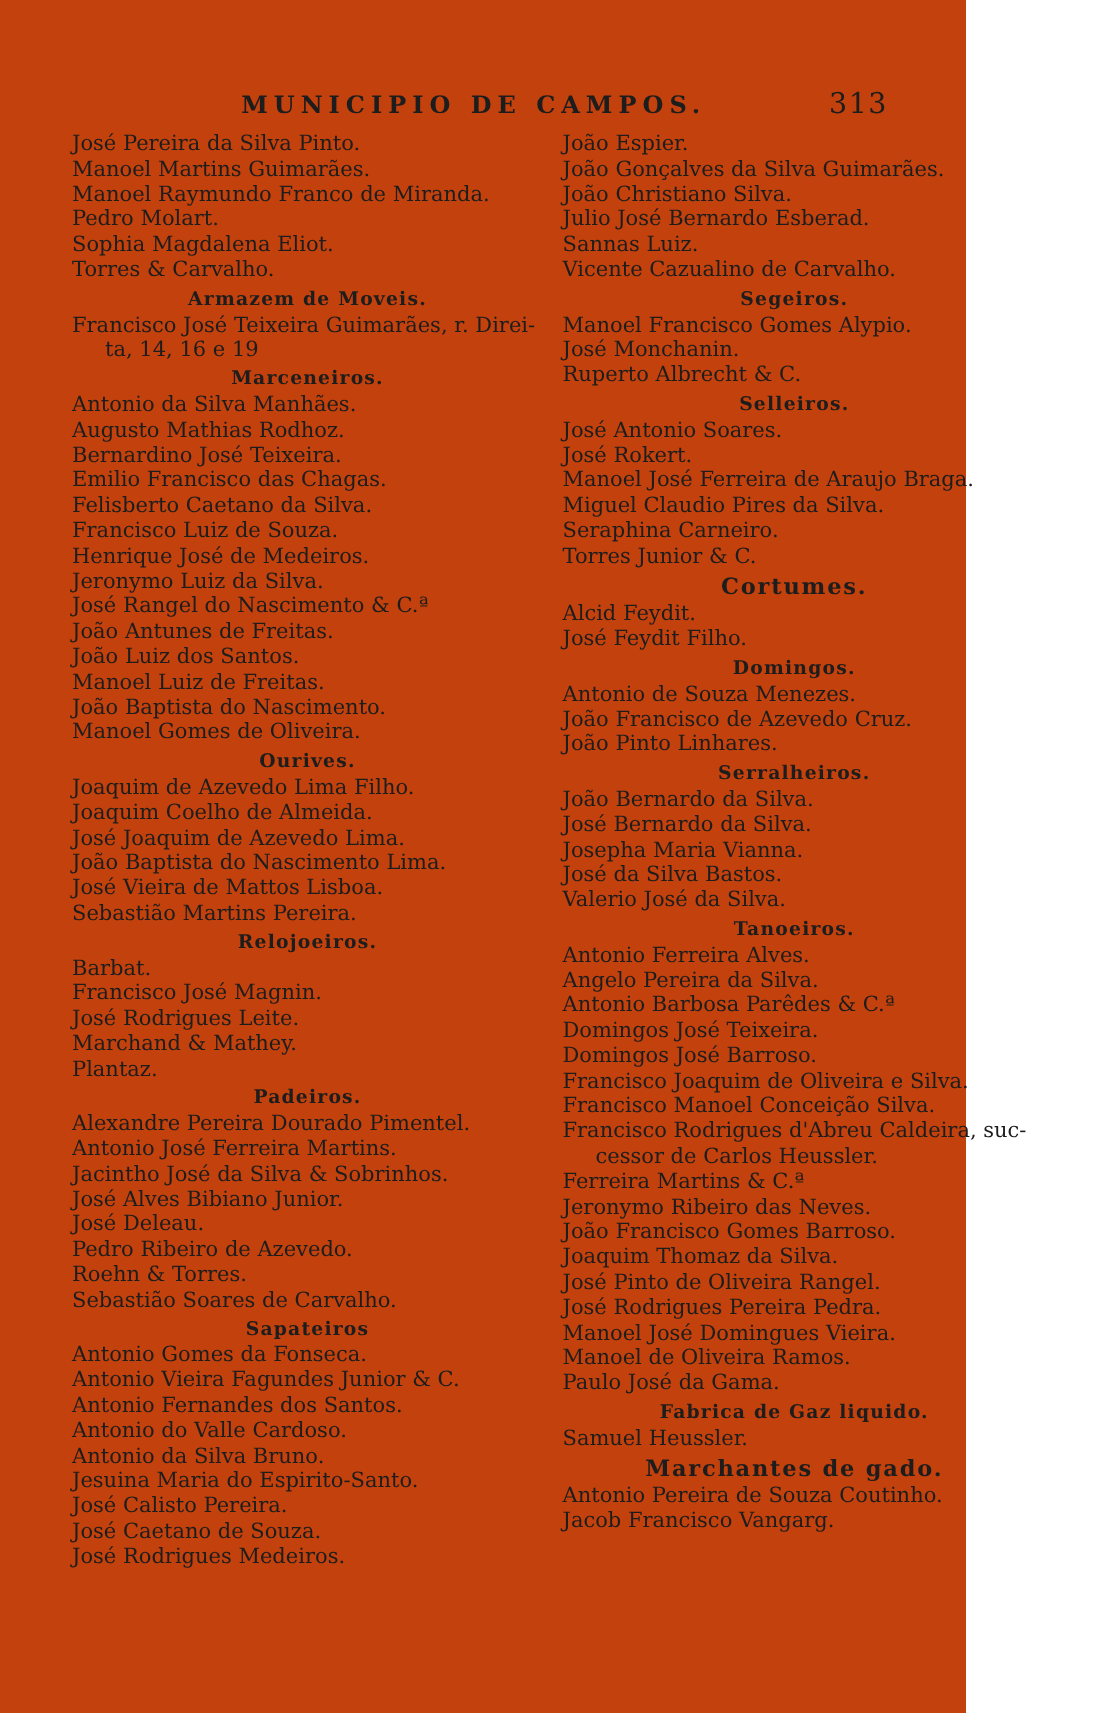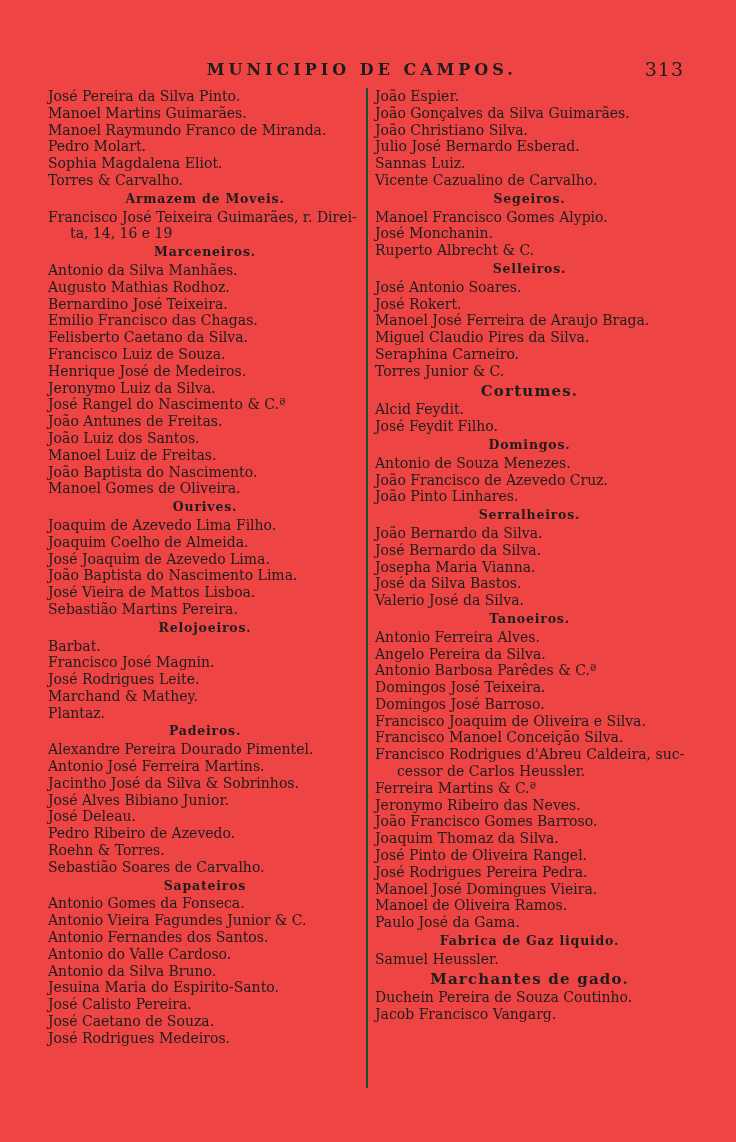--- a/index.html
+++ b/index.html
@@ -5,22 +5,22 @@
   * { margin: 0; padding: 0; box-sizing: border-box; }
   html, body { background: #ffffff; }
   body {
     width: 736px; height: 1142px;
     font-family: "DejaVu Serif", "Liberation Serif", serif;
     color: #1d1d1d;
     overflow: hidden;
   }
   .page {
     position: relative;
-    width: 736px; height: 1142px;
-    background: #ef4444;
+    width: 644px; height: 1142px;
+    background: #c2410c;
   }
   .header {
     position: absolute;
     top: 58px; left: 0;
     width: 100%; height: 26px;
   }
   .title {
     position: absolute;
     left: 50%; top: 2px;
     transform: translateX(-52%);
@@ -38,21 +38,21 @@
   .columns {
     position: absolute;
     top: 88px; left: 48px;
     width: 666px; height: 1000px;
     display: flex;
   }
   .col { overflow: visible; }
   .col.left  { width: 318px; padding-right: 4px; }
   .col.right {
     flex: 1;
-    border-left: 2px solid #14532d;
+    border-left: 2px solid #c2410c;
     padding-left: 7px;
   }
   .entry .line {
     font-size: 14px;
     line-height: 16.8px;
     white-space: nowrap;
   }
   .line.cont { padding-left: 22px; }
   .section-heading {
     text-align: center;
@@ -367,20 +367,20 @@
         </div>
         <div class="entry">
           <div class="line">Paulo José da Gama.</div>
         </div>
         <div class="section-heading">Fabrica de Gaz liquido.</div>
         <div class="entry">
           <div class="line">Samuel Heussler.</div>
         </div>
         <div class="section-heading large">Marchantes de gado.</div>
         <div class="entry">
-          <div class="line">Duchein Pereira de Souza Coutinho.</div>
+          <div class="line">Antonio Pereira de Souza Coutinho.</div>
         </div>
         <div class="entry">
           <div class="line">Jacob Francisco Vangarg.</div>
         </div>
       </div>
   </div>
 </div>
 
 </body></html>

